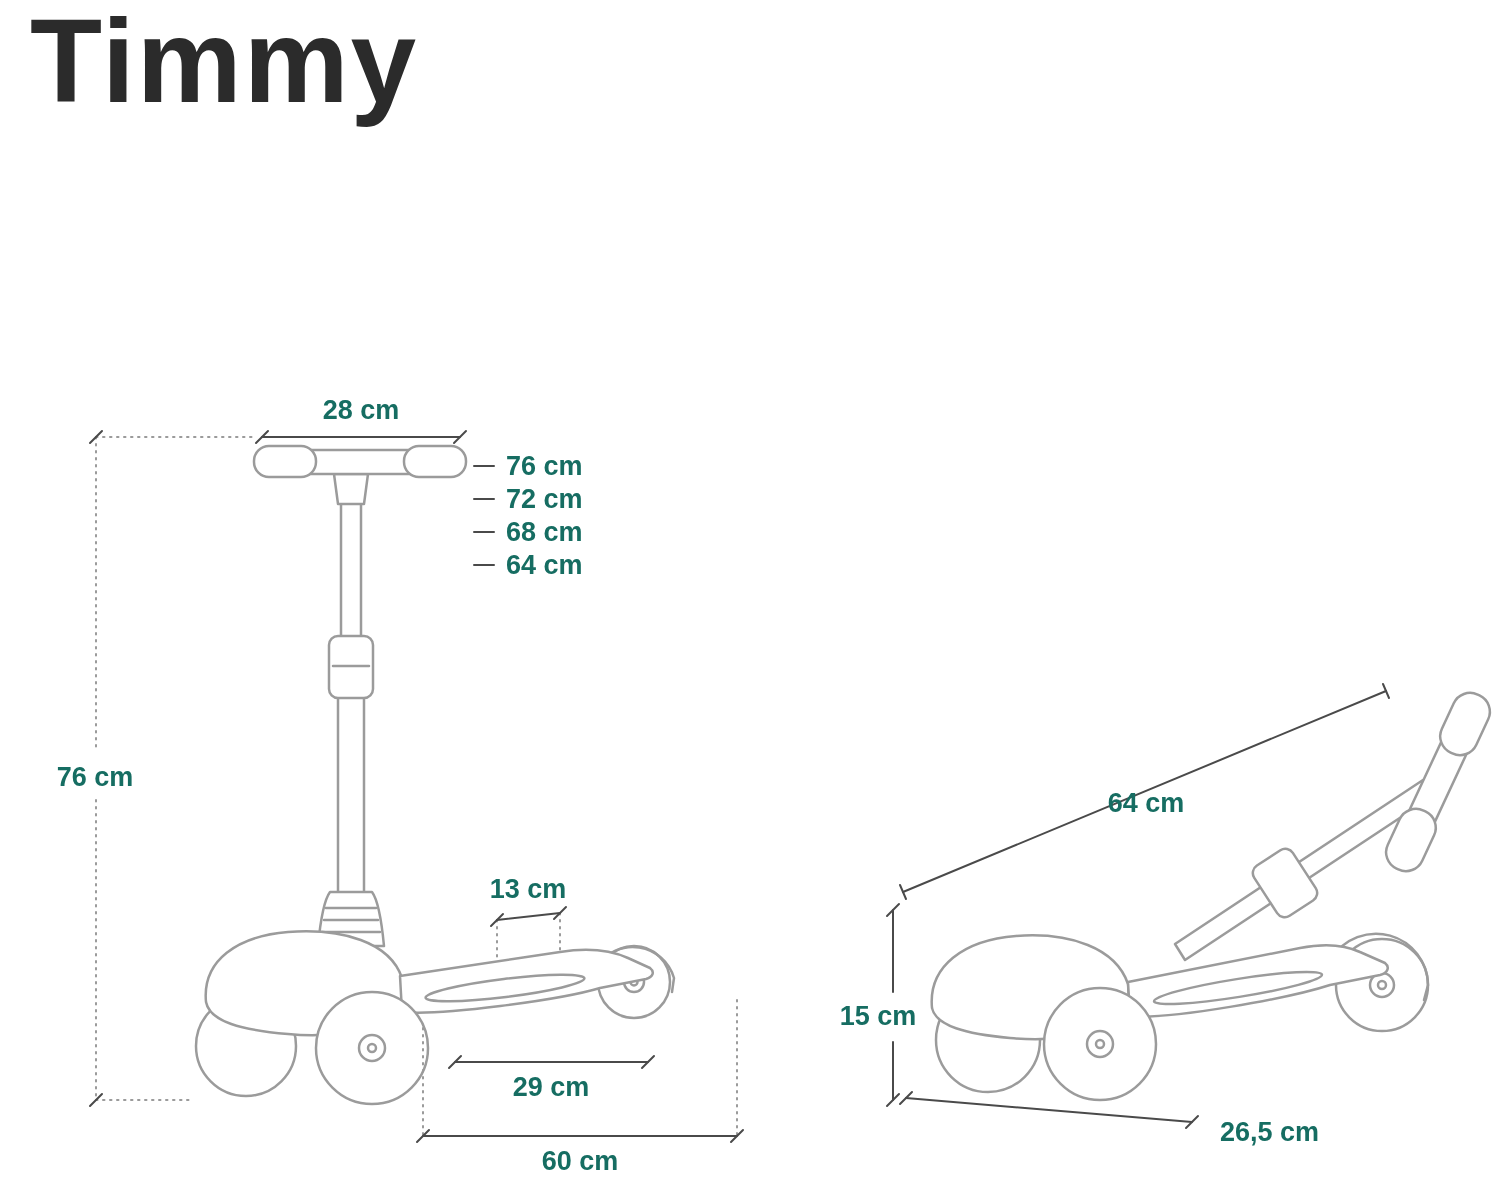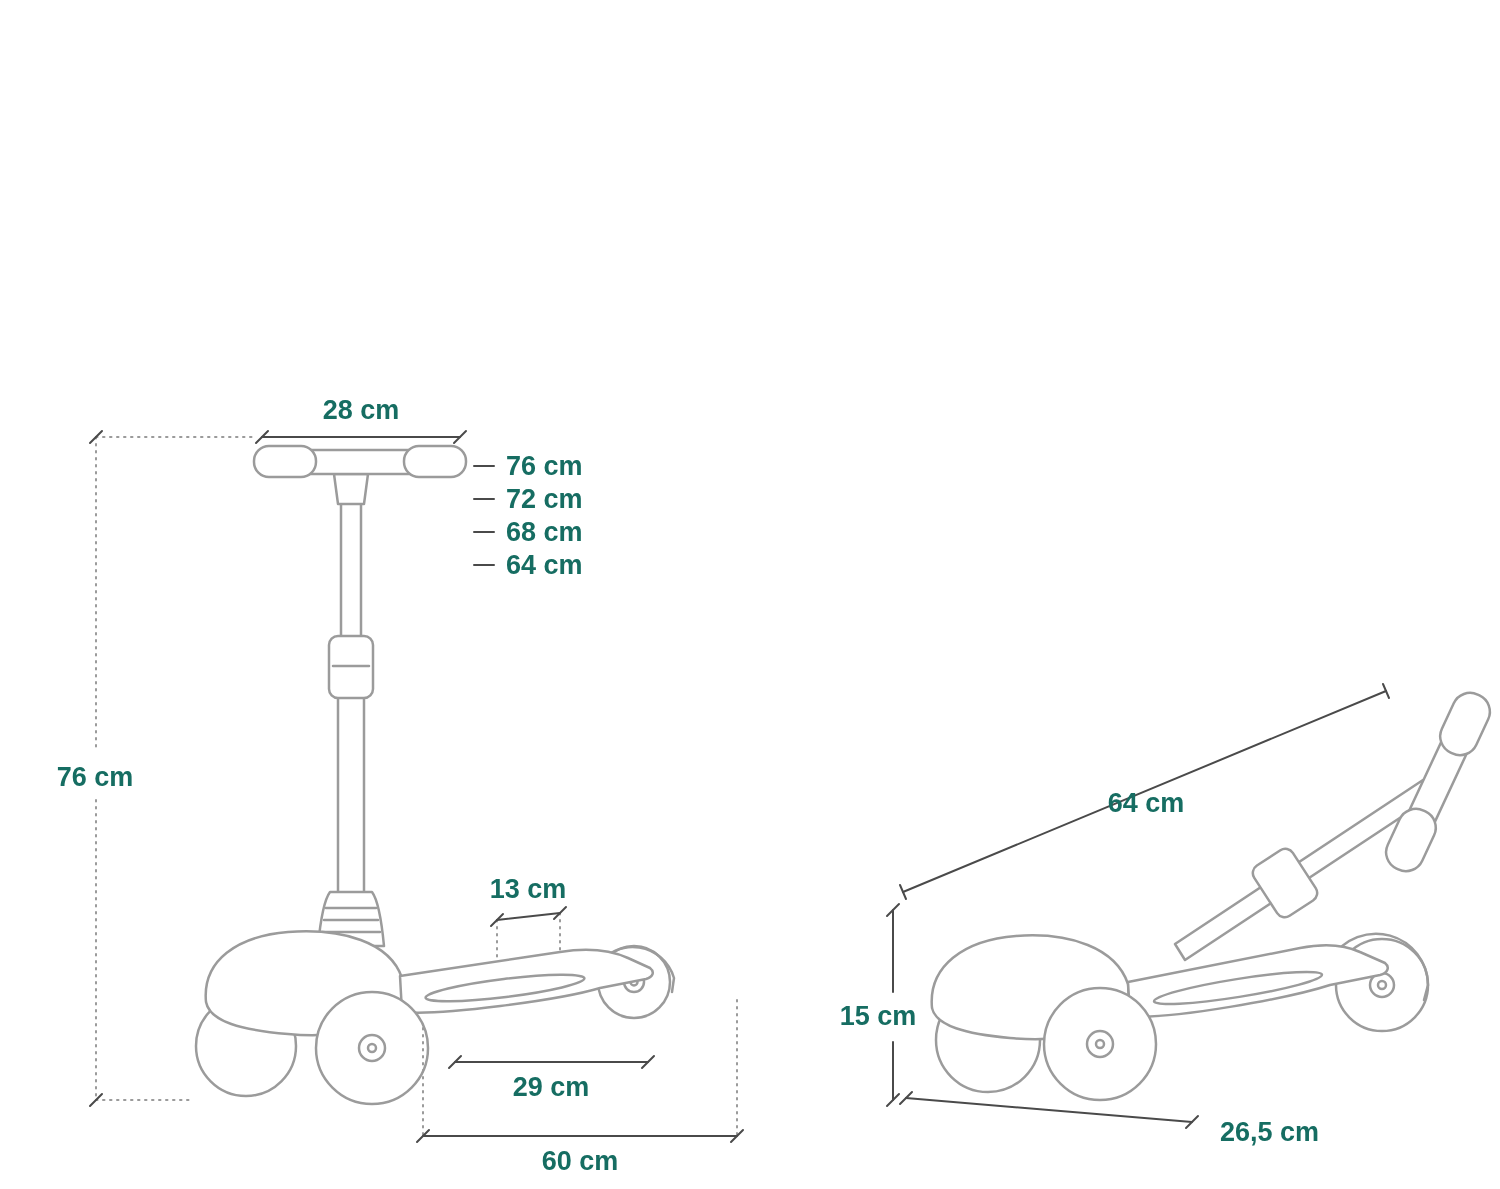--- a/index.html
+++ b/index.html
@@ -11,20 +11,23 @@
   .art{stroke:var(--line-art,#9b9b9b);fill:#ffffff;stroke-width:2.5;stroke-linejoin:round;}
   .art-line{stroke:var(--line-art,#9b9b9b);fill:none;stroke-width:2.5;stroke-linecap:round;}
   .dimline{stroke:var(--dimension,#4a4a4a);stroke-width:2;fill:none;stroke-linecap:round;}
   .dotted{stroke:#9a9a9a;stroke-width:2;fill:none;stroke-dasharray:1.5 5.5;stroke-linecap:round;}
 </style>
 </head>
 <body>
 
 <div class="page">
 
+  <header>
+    <h1>Timmy</h1>
+  </header>
 
   <svg width="1500" height="1189" viewBox="0 0 1500 1189">
 
     <g>
 
       <circle class="art" cx="246" cy="1046" r="50"></circle>
 
       <rect class="art" x="338" y="696" width="26" height="198"></rect>
 
       <path class="art" d="M330,892 L372,892 C378,900 382,925 384,946 L318,946 C320,925 324,900 330,892 Z"></path>

